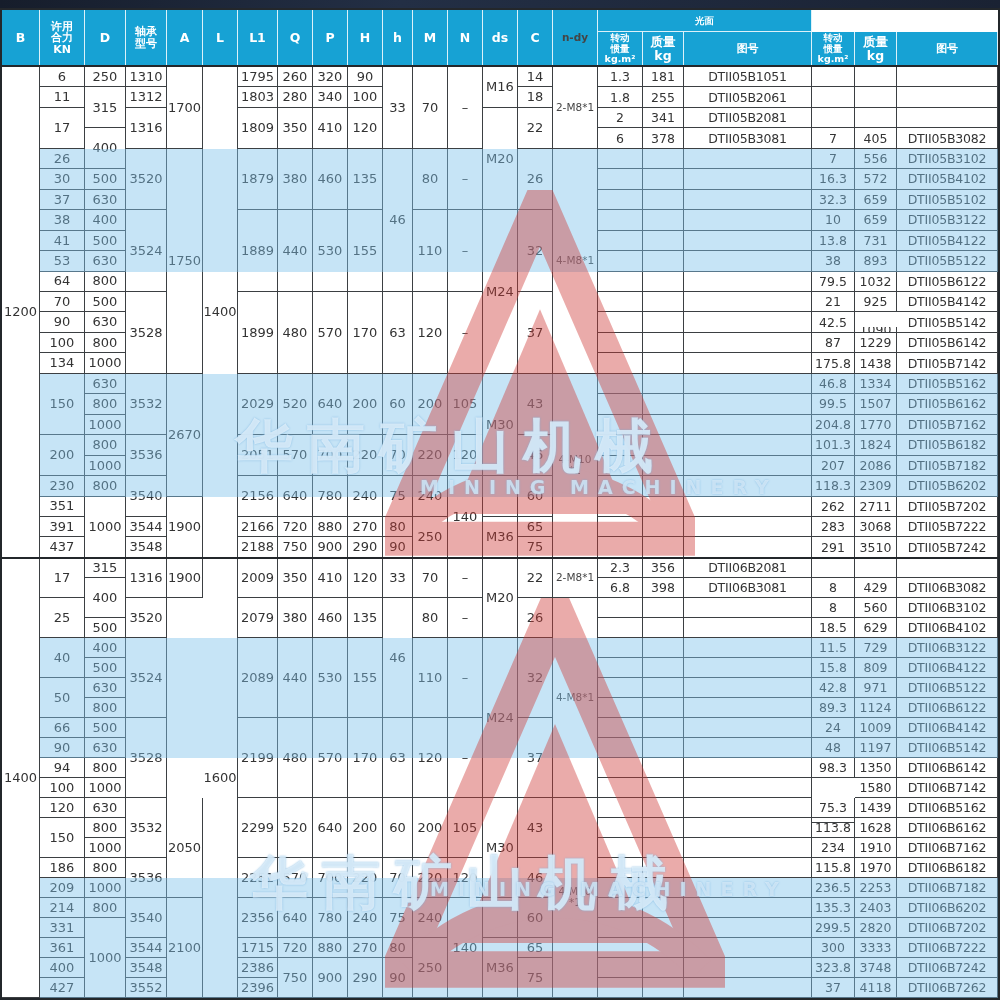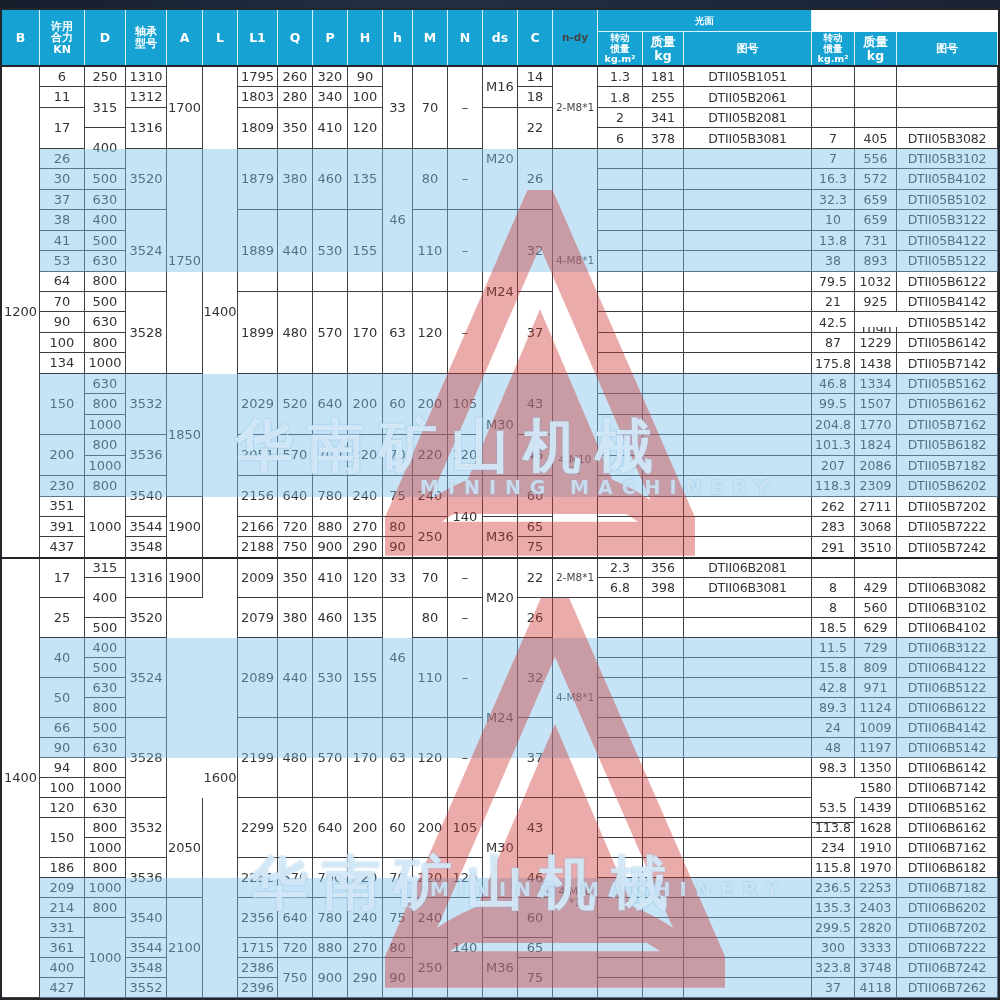--- a/index.html
+++ b/index.html
@@ -119,21 +119,21 @@
       <div class="cell col4" style="grid-area: 7 / 4 / span 3 / span 1;">3520</div>
       <div class="cell col4" style="grid-area: 10 / 4 / span 4 / span 1;">3524</div>
       <div class="cell col4" style="grid-area: 14 / 4 / span 4 / span 1;">3528</div>
       <div class="cell col4" style="grid-area: 18 / 4 / span 3 / span 1;">3532</div>
       <div class="cell col4" style="grid-area: 21 / 4 / span 2 / span 1;">3536</div>
       <div class="cell col4" style="grid-area: 23 / 4 / span 2 / span 1;">3540</div>
       <div class="cell col4" style="grid-area: 25 / 4 / span 1 / span 1;">3544</div>
       <div class="cell col4" style="grid-area: 26 / 4 / span 1 / span 1;">3548</div>
       <div class="cell col5" style="grid-area: 3 / 5 / span 4 / span 1;">1700</div>
       <div class="cell col5" style="grid-area: 7 / 5 / span 11 / span 1;">1750</div>
-      <div class="cell col5" style="grid-area: 18 / 5 / span 6 / span 1;">1850</div>
+      <div class="cell col5" style="grid-area: 18 / 5 / span 6 / span 1;">2670</div>
       <div class="cell col5" style="grid-area: 24 / 5 / span 3 / span 1;">1900</div>
       <div class="cell col6" style="grid-area: 3 / 6 / span 24 / span 1;">1400</div>
       <div class="cell col7" style="grid-area: 3 / 7 / span 1 / span 1;">1795</div>
       <div class="cell col7" style="grid-area: 4 / 7 / span 1 / span 1;">1803</div>
       <div class="cell col7" style="grid-area: 5 / 7 / span 2 / span 1;">1809</div>
       <div class="cell col7" style="grid-area: 7 / 7 / span 3 / span 1;">1879</div>
       <div class="cell col7" style="grid-area: 10 / 7 / span 4 / span 1;">1889</div>
       <div class="cell col7" style="grid-area: 14 / 7 / span 4 / span 1;">1899</div>
       <div class="cell col7" style="grid-area: 18 / 7 / span 3 / span 1;">2029</div>
       <div class="cell col7" style="grid-area: 21 / 7 / span 2 / span 1;">2051</div>
@@ -452,21 +452,21 @@
       <div class="cell col22" style="grid-area: 35 / 22 / span 1 / span 1;">DTII06B4142</div>
       <div class="cell col20" style="grid-area: 36 / 20 / span 1 / span 1;">48</div>
       <div class="cell col21" style="grid-area: 36 / 21 / span 1 / span 1;">1197</div>
       <div class="cell col22" style="grid-area: 36 / 22 / span 1 / span 1;">DTII06B5142</div>
       <div class="cell col20" style="grid-area: 37 / 20 / span 1 / span 1;">98.3</div>
       <div class="cell col21" style="grid-area: 37 / 21 / span 1 / span 1;">1350</div>
       <div class="cell col22" style="grid-area: 37 / 22 / span 1 / span 1;">DTII06B6142</div>
       <div class="cell col20" style="grid-area: 38 / 20 / span 1 / span 1; margin-top: 44px;">198</div>
       <div class="cell col21" style="grid-area: 38 / 21 / span 1 / span 1;">1580</div>
       <div class="cell col22" style="grid-area: 38 / 22 / span 1 / span 1;">DTII06B7142</div>
-      <div class="cell col20" style="grid-area: 39 / 20 / span 1 / span 1;">53.5</div>
+      <div class="cell col20" style="grid-area: 39 / 20 / span 1 / span 1;">75.3</div>
       <div class="cell col21" style="grid-area: 39 / 21 / span 1 / span 1;">1439</div>
       <div class="cell col22" style="grid-area: 39 / 22 / span 1 / span 1;">DTII06B5162</div>
       <div class="cell col20" style="grid-area: 40 / 20 / span 1 / span 1;">113.8</div>
       <div class="cell col21" style="grid-area: 40 / 21 / span 1 / span 1;">1628</div>
       <div class="cell col22" style="grid-area: 40 / 22 / span 1 / span 1;">DTII06B6162</div>
       <div class="cell col20" style="grid-area: 41 / 20 / span 1 / span 1;">234</div>
       <div class="cell col21" style="grid-area: 41 / 21 / span 1 / span 1;">1910</div>
       <div class="cell col22" style="grid-area: 41 / 22 / span 1 / span 1;">DTII06B7162</div>
       <div class="cell col20" style="grid-area: 42 / 20 / span 1 / span 1;">115.8</div>
       <div class="cell col21" style="grid-area: 42 / 21 / span 1 / span 1;">1970</div>

